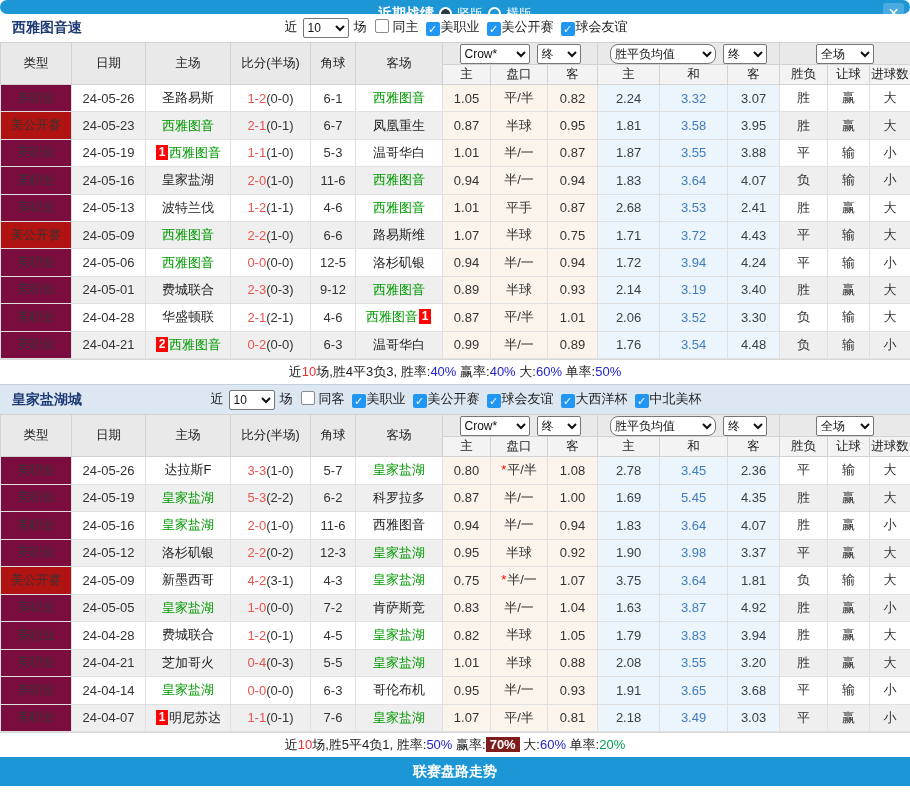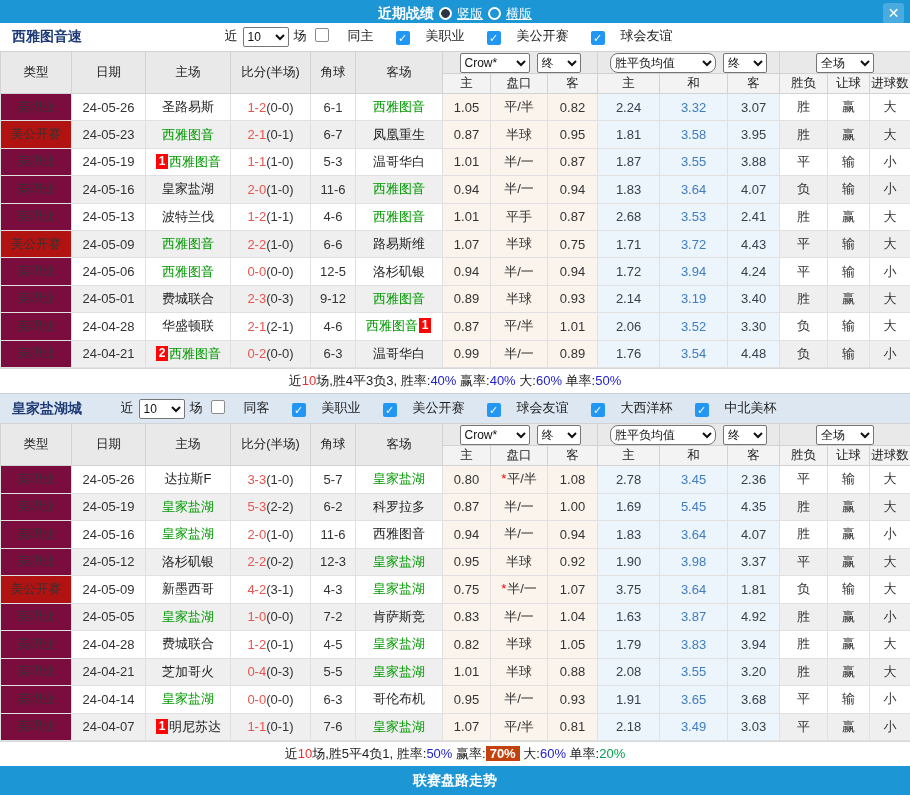--- a/index.html
+++ b/index.html
@@ -1,21 +1,21 @@
 <!DOCTYPE html>
 <html style="--accent: #1d96d6; --mls: #7b0c3e; --cup: #b11212; --tgreen: #009900; --score: #e8544e; --res-r: #d60000; --res-b: #1414cc; --res-g: #007a00;"><head>
 <meta charset="utf-8">
 <style>
   html,body{margin:0;padding:0;background:#9aa7b4;}
   *{box-sizing:border-box;}
   .app{position:relative;width:910px;height:799px;background:#fff;overflow:hidden;
        font-family:"Liberation Sans","DejaVu Sans",sans-serif;color:#222;}
 
   
-  .topbar{position:relative;height:23px;background:var(--accent,#1d96d6);color:#fff;}
+  .topbar{position:relative;height:14px;background:var(--accent,#1d96d6);color:#fff;border-radius:13px;}
   .top-center{display:flex;justify-content:center;align-items:center;height:27px;gap:5px;}
   .topbar .title{font-size:14px;font-weight:bold;}
   .radio{display:inline-block;width:13px;height:13px;border-radius:50%;vertical-align:-2px;cursor:pointer;}
   .radio.sel{background:radial-gradient(circle,#2b3743 0 44%,#fff 50%);}
   .radio.unsel{background:transparent;border:2px solid #fff;}
   .radio-label{font-size:13px;text-decoration:underline;}
   .close{position:absolute;right:6px;top:3px;width:21px;height:21px;background:#4aabe0;color:#fff;
          font-weight:bold;font-size:14px;line-height:21px;text-align:center;border-radius:3px;cursor:pointer;}
   .bottombar{height:29px;background:var(--accent,#1d96d6);color:#fff;text-align:center;
              line-height:29px;font-size:14px;font-weight:bold;}
@@ -27,21 +27,21 @@
   .team-title{position:absolute;left:12px;top:50%;transform:translateY(-50%);
               font-size:14px;font-weight:bold;color:#1d3a75;}
   .filters{position:absolute;left:0;right:0;top:50%;transform:translateY(-50%);
            text-align:center;font-size:13px;color:#222;white-space:nowrap;}
   .filters .gap{margin:0 2px;}
   .cb{display:inline-block;width:14px;height:14px;border-radius:2px;vertical-align:-2px;cursor:pointer;}
   .cb.on{background:#2196f3;color:#fff;font-size:11px;line-height:14px;text-align:center;font-weight:bold;}
   .cb.on::before{content:"✓";}
   .cb.off{background:#fff;border:1px solid #8b8b8b;margin:0 4px 0 6px;}
   .league-checks .cb{margin:0 1px 0 7px;}
-  .lbl{margin:15px;}
+  .lbl{margin:0;}
 
   
   select{height:20px;font-size:12px;border:1px solid #767676;background:#fff;border-radius:2px;
          font-family:inherit;color:#111;vertical-align:middle;}
   .sel-count{width:46px;margin:0 3px;}
   .sel-odds{width:70px;}
   .sel-final{width:44px;margin-left:7px;}
   .sel-euro{width:106px;border-radius:8px;}
   .sel-scope{width:58px;}
 
@@ -69,21 +69,21 @@
          font-size:12px;font-weight:bold;padding:0 1px;margin:0 1px;vertical-align:1px;}
   .star{color:#f00;margin-right:1px;}
   td.res{font-size:13px;}
   .c-r{color:var(--res-r,#d60000);} .c-b{color:var(--res-b,#1414cc);} .c-g{color:var(--res-g,#007a00);}
 
   
   .summary{height:25px;line-height:24px;text-align:center;background:#fff;font-size:13px;color:#222;
            border-top:1px solid #d8d8d8;}
   .summary span{white-space:pre;}
   .seg-k{color:#222;} .seg-r{color:#e83030;} .seg-b{color:#2323cd;} .seg-g{color:#00a050;}
-  .seg-hl{background:#c2410c;color:#fff;padding:0 4px;font-weight:bold;}
+  .seg-hl{background:#7f1d1d;color:#fff;padding:0 4px;font-weight:bold;}
 </style>
 </head>
 <body>
 
 <div class="app">
 
   <div class="topbar">
     <div class="top-center">
       <span class="title">近期战绩</span>
       <span class="radio sel"></span>

